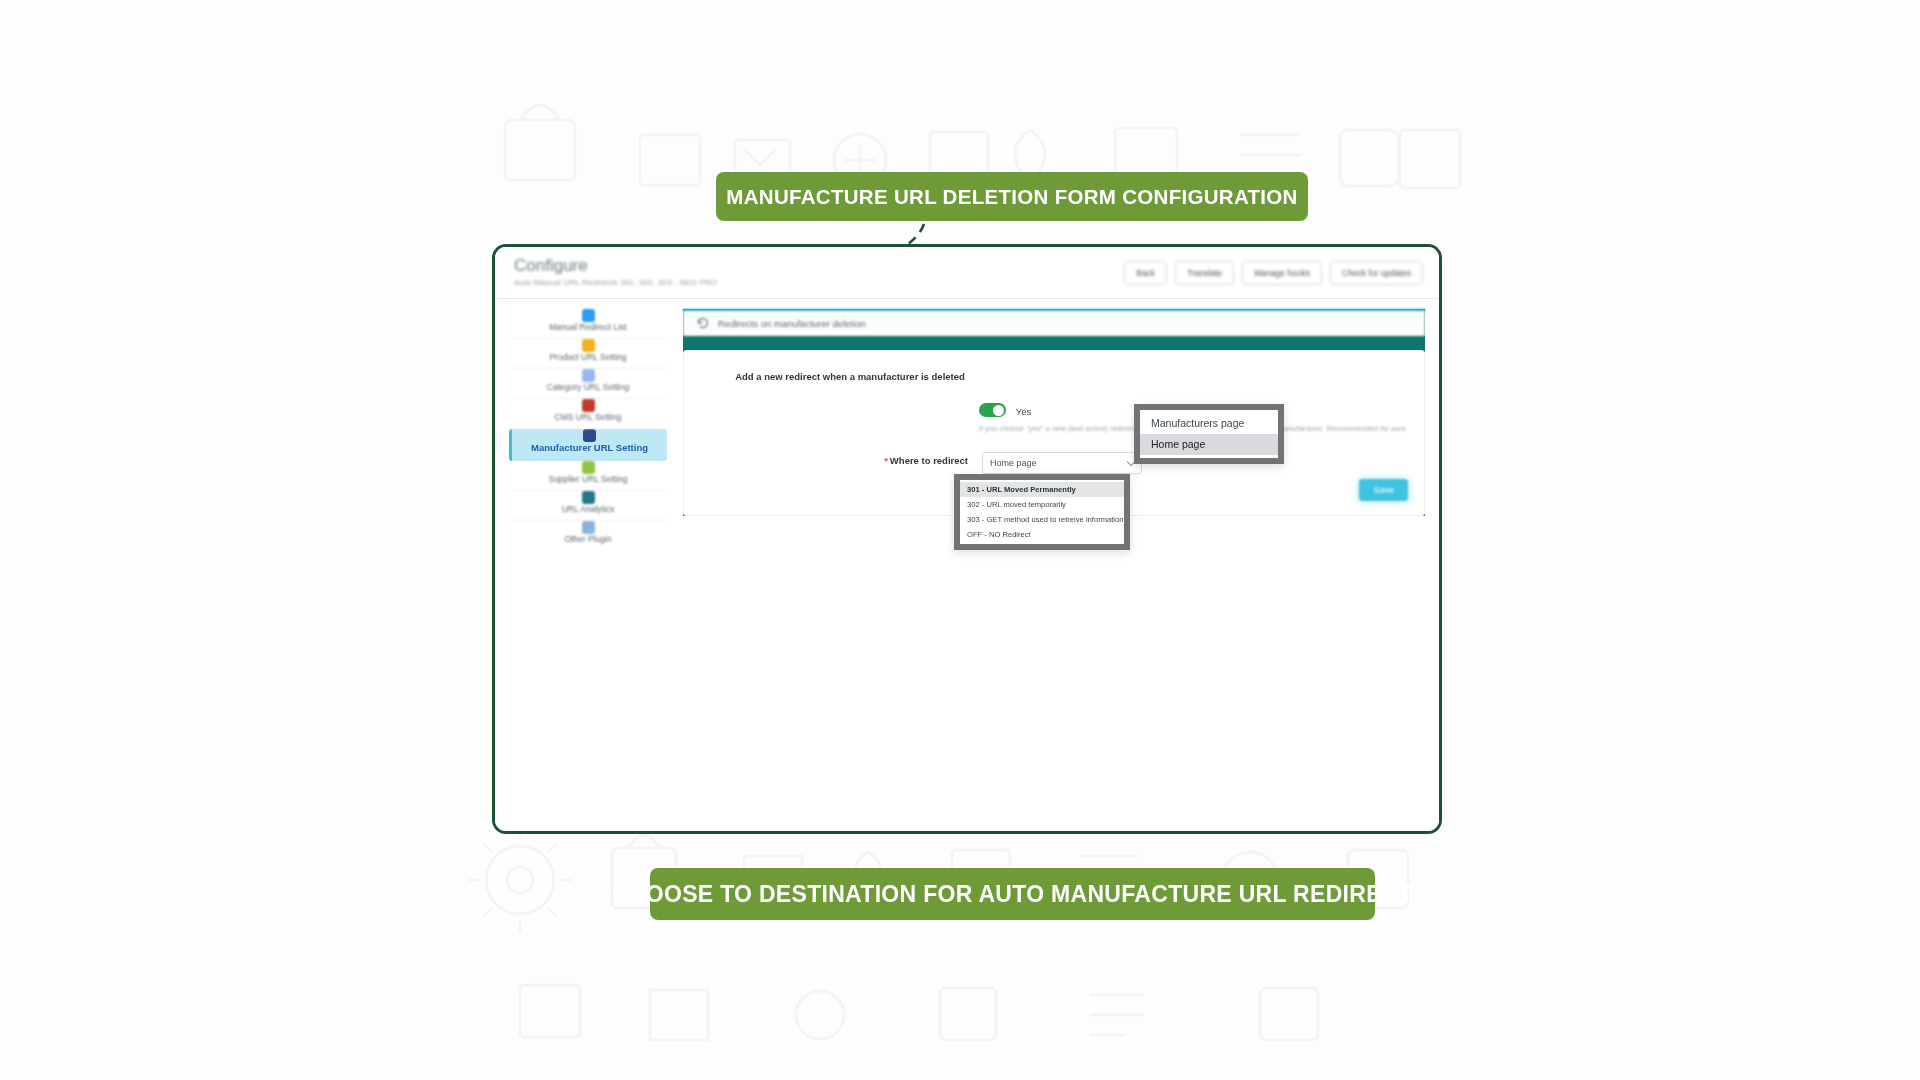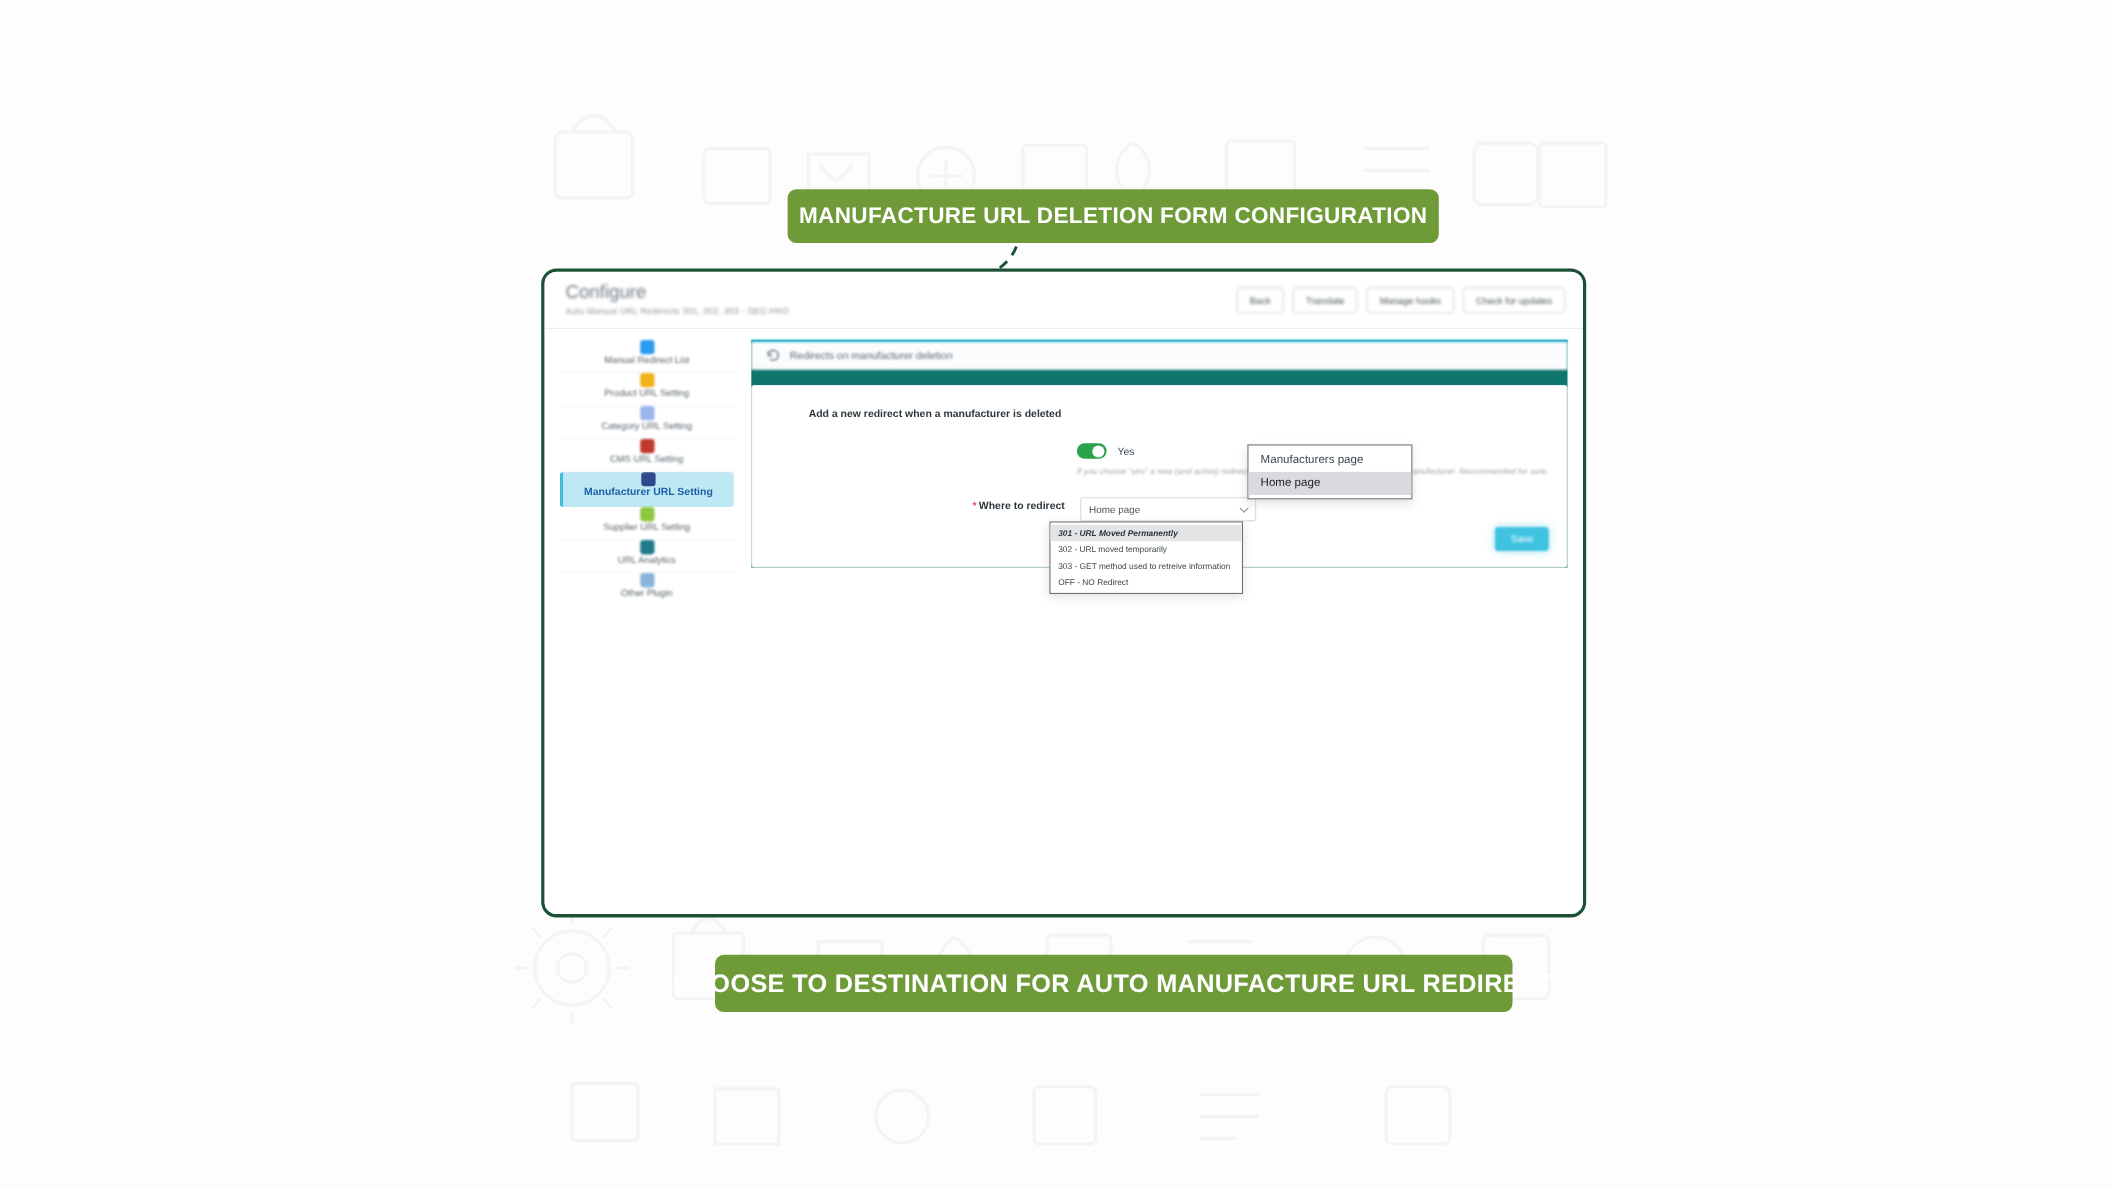--- a/index.html
+++ b/index.html
@@ -190,36 +190,36 @@
     border-radius: 3px;
     font-size: 9px;
     padding: 6px 14px;
     box-shadow: 0 0 9px rgba(63,195,224,.45);
   }
 
   
   .popup {
     position: absolute;
     background: #ffffff;
-    border: 1px solid #737373;
+    border: 6px solid #737373;
     box-shadow: 0 3px 9px rgba(0,0,0,.13);
     z-index: 40;
     padding: 3px 0;
   }
   .popup-item {
     font-size: 10.5px; color: #3d474d;
     padding: 4px 11px;
     white-space: nowrap; line-height: 13px;
   }
   .popup-item.selected { background: #d8dadd; color: #222; }
 
   #popup-where { left: 1134px; top: 404px; width: 150px; }
   #popup-type  { left: 954px;  top: 474px; width: 176px; padding: 2px 0; }
   #popup-type .popup-item { font-size: 7.6px; padding: 3px 7px; line-height: 9px; }
-  #popup-type .popup-item.selected { background: #e2e4e6; font-weight: bold; color: #2b3439; font-style: italic; }
+  #popup-type .popup-item.selected { background: #e2e4e6; font-weight: bold; color: #2b3439; }
 </style>
 </head>
 <body>
 
 <div id="stage">
 
   <div class="bg-pattern">
     <svg viewBox="0 0 1920 1080" xmlns="http://www.w3.org/2000/svg">
       <g fill="none" stroke="#eceef0" stroke-width="3">
         <rect x="505" y="120" width="70" height="60" rx="6"></rect>

